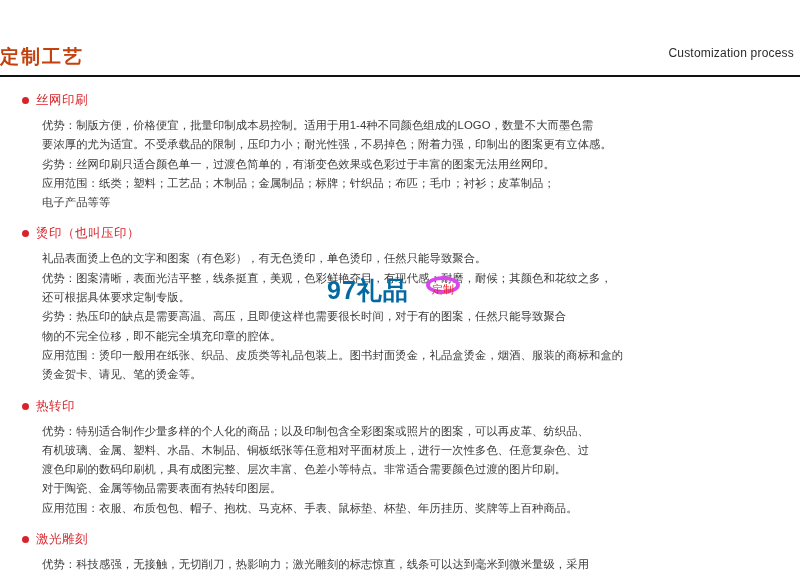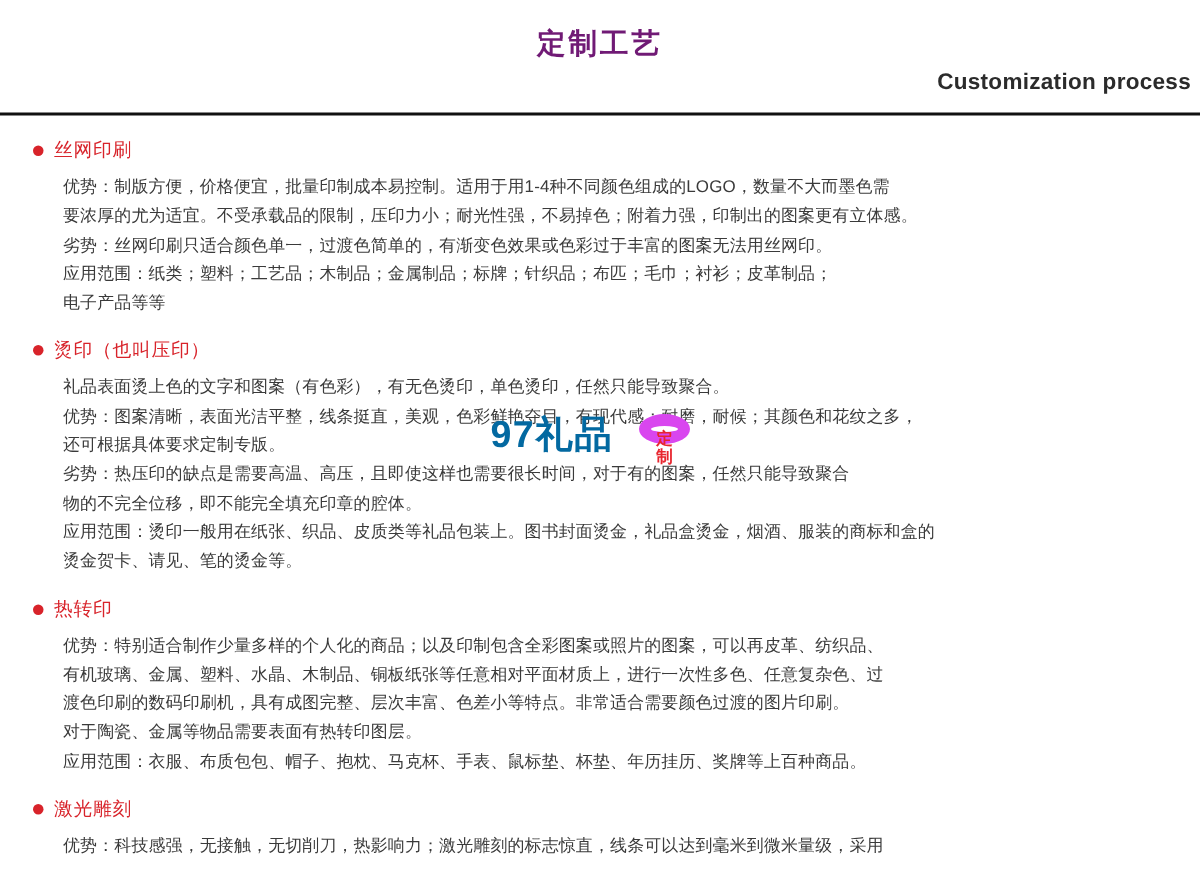--- a/index.html
+++ b/index.html
@@ -18,33 +18,32 @@
     height: 588px;
     position: relative;
     padding: 0;
   }
   
   .header {
     position: relative;
     height: 76px;
   }
   .main-title {
-    text-align: center;
     font-size: 19px;
     font-weight: bold;
-    color: #701a75;
+    color: #c2410c;
     letter-spacing: 2px;
-    padding-top: 16px;
+    padding-top: 44px;
   }
   .sub-title {
     position: absolute;
     right: 6px;
     top: 46px;
-    font-size: 15px;
-    font-weight: bold;
+    font-size: 12px;
+    font-weight: normal;
     color: #2b2b2b;
     letter-spacing: 0.2px;
   }
   .rule {
     position: absolute;
     left: 0;
     top: 75px;
     width: 800px;
     height: 2px;
     background: #111111;
@@ -102,25 +101,25 @@
     letter-spacing: 1px;
     line-height: 1;
     font-family: "Liberation Sans", sans-serif;
   }
   .wm-stamp {
     position: absolute;
     left: 99px;
     top: -2px;
     width: 34px;
     height: 18px;
-    border: 8px solid #d946ef;
+    border: 4px solid #d946ef;
     border-radius: 50%;
     color: #e8262f;
     font-size: 11px;
-    font-weight: bold;
+    font-weight: normal;
     line-height: 1.05;
     text-align: center;
     padding-top: 4px;
     letter-spacing: 0;
   }
 </style>
 </head>
 <body>
 
 <div class="page">

